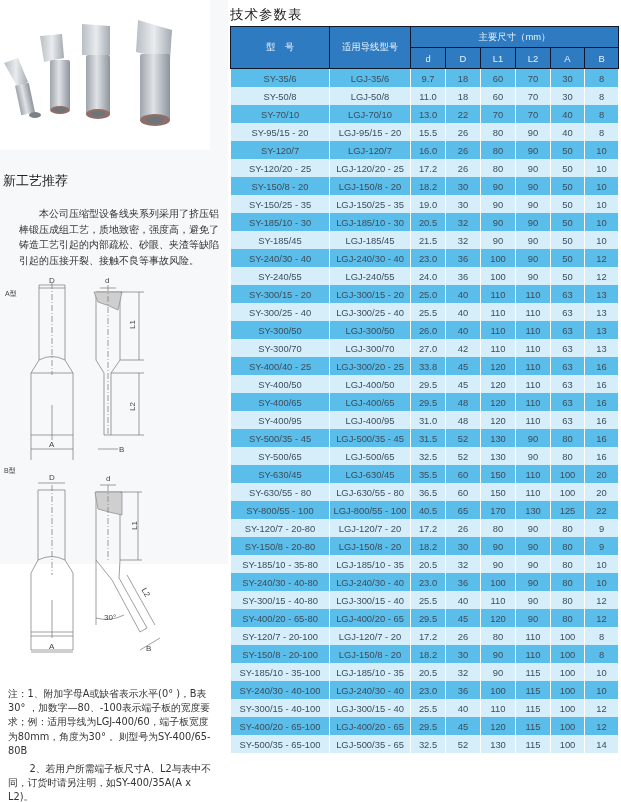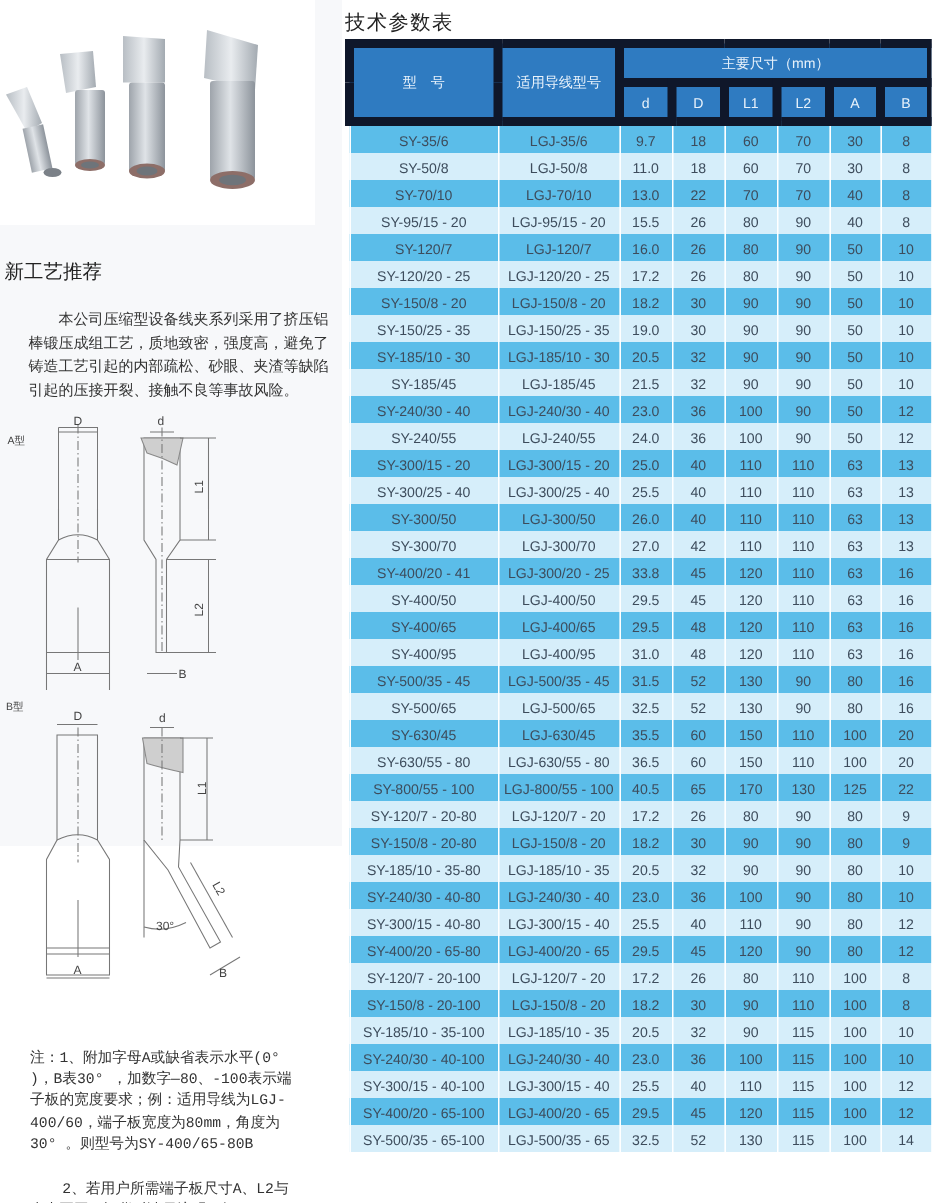--- a/index.html
+++ b/index.html
@@ -15,32 +15,32 @@
   .intro {
     position: absolute; left: 3px; top: 190px; width: 208px;
     font-size: 10px; line-height: 15.5px; color: #333; text-indent: 2em; margin: 16px;
   }
   .diagram-a { position: absolute; left: 0; top: 265px; width: 228px; height: 195px; }
   .diagram-b { position: absolute; left: 0; top: 460px; width: 228px; height: 200px; }
   .notes {
     position: absolute; left: 4px; top: 683px; width: 212px;
     font-size: 9.8px; line-height: 14.2px; color: #333;
   }
-  .notes p { margin: 16px; font-family: Liberation Mono, monospace; }
+  .notes p { margin: 4px; }
   .notes .n2 { text-indent: 2.2em; }
 
   .right-title { position: absolute; left: 230px; top: 6px; font-size: 13.5px; color: #222; letter-spacing: 1px; text-align: right; }
   table.spec {
     position: absolute; left: 230px; top: 26px; width: 388px;
     border-collapse: collapse; table-layout: fixed;
     font-size: 9.4px; font-family: "Liberation Sans", sans-serif;
   }
   table.spec th {
     background: #2f7bc1; color: #e8f2fb; font-weight: normal;
-    border: 6px solid #0f172a; height: 20px; padding: 0; text-align: center;
+    border: 1px solid #0f172a; height: 20px; padding: 0; text-align: center;
   }
   table.spec td {
     height: 18px; padding: 0; text-align: center; color: #3d4c5c;
     border-left: 1px solid #ffffff; border-right: 1px solid #ffffff;
   }
   table.spec tr.odd td { background: #5bbde9; }
   table.spec tr.even td { background: #d6eefa; }
 </style>
 </head>
 <body>
@@ -345,21 +345,21 @@
         <td>SY-300/70</td>
         <td>LGJ-300/70</td>
         <td>27.0</td>
         <td>42</td>
         <td>110</td>
         <td>110</td>
         <td>63</td>
         <td>13</td>
       </tr>
       <tr class="odd">
-        <td>SY-400/20 - 41</td>
+        <td>SY-400/40 - 25</td>
         <td>LGJ-300/20 - 25</td>
         <td>33.8</td>
         <td>45</td>
         <td>120</td>
         <td>110</td>
         <td>63</td>
         <td>16</td>
       </tr>
       <tr class="even">
         <td>SY-400/50</td>

